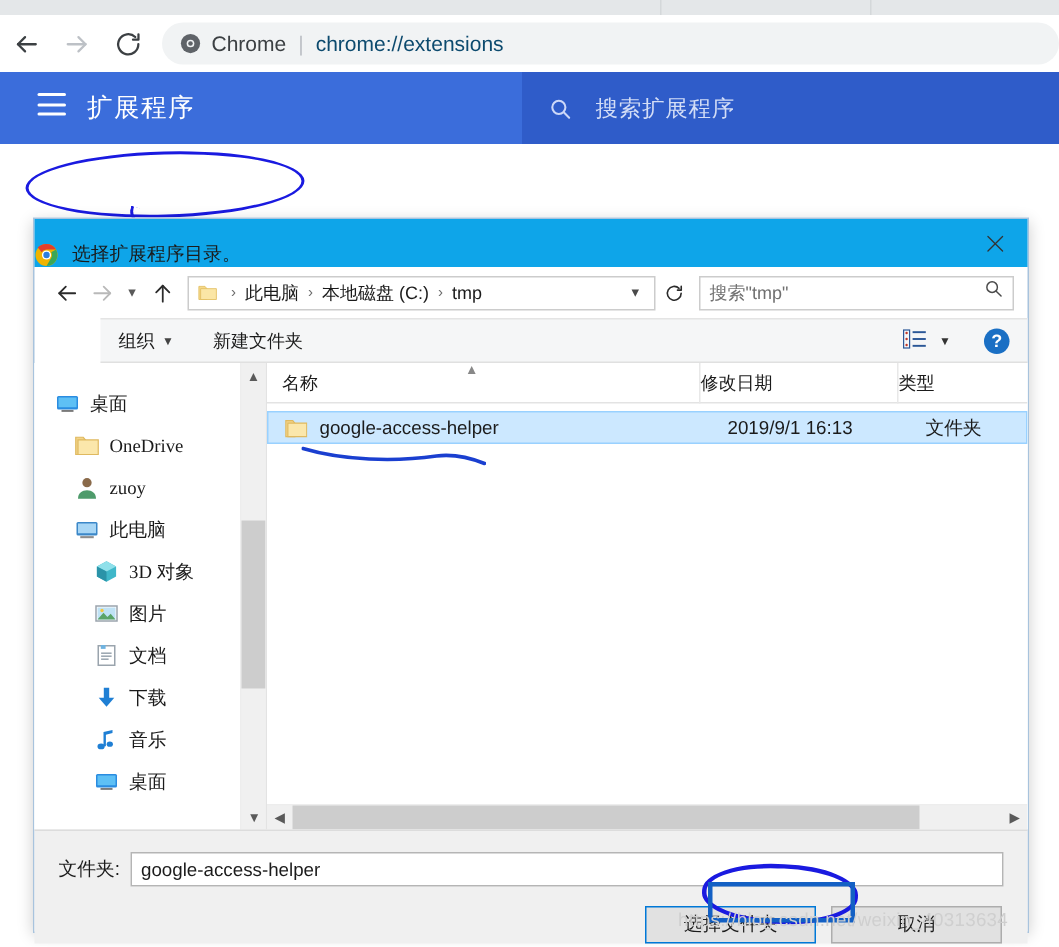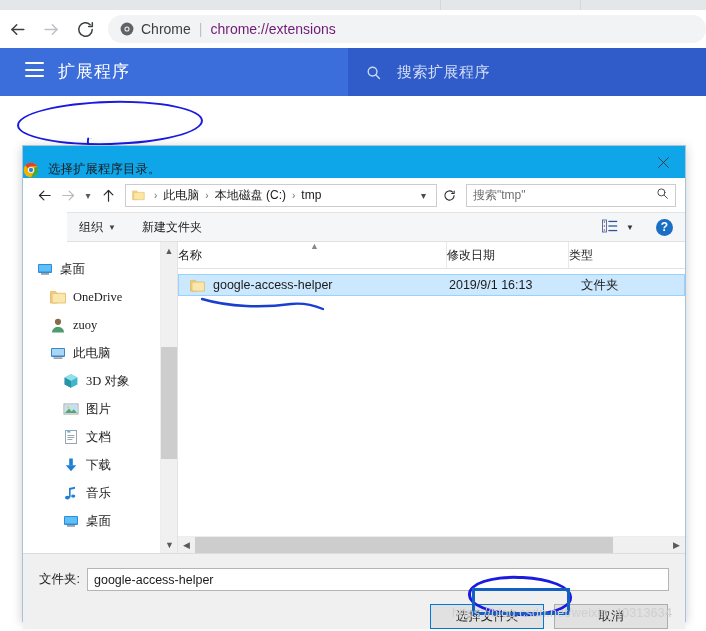--- a/index.html
+++ b/index.html
@@ -28,21 +28,21 @@
   .nav-btn.disabled{ color:#bdc1c6; }
   .nav-btn svg{ display:block; }
   #omnibox{
     margin-left:6px; height:28px; flex:1 1 auto; background:#f1f3f4;
     border-radius:14px; display:flex; align-items:center; padding:0 12px;
     font-size:14px; color:#3c4043; overflow:hidden; white-space:nowrap;
   }
   #chrome-logo-icon{ width:14px; height:14px; flex:0 0 auto; margin-right:7px; }
   #omnibox-brand{ color:#3c4043; }
   #omnibox-divider{ color:#bdc1c6; margin:0 8px; }
-  #omnibox-url{ color:#701a75; }
+  #omnibox-url{ color:#0c4a6e; }
 
   
   #ext-header{
     position:absolute; left:0; top:48px; width:706px; height:48px;
     background:#3b6ddb;
   }
   #ext-menu-icon{
     position:absolute; left:25px; top:14px; width:19px; height:15px;
   }
   #ext-menu-icon span{
@@ -189,39 +189,39 @@
   #list-pane{
     position:relative; flex:1 1 auto; border-left:1px solid #e3e3e3;
     display:flex; flex-direction:column; background:#fff; overflow:hidden;
   }
   #list-header{
     height:27px; display:flex; align-items:center; position:relative;
     border-bottom:1px solid #e3e3e3; flex:0 0 auto;
   }
   .col-head{
     font-size:12px; color:#1b1b1b; height:27px; display:flex; align-items:center;
-    padding-left:0; position:relative;
+    padding-left:0; position:relative;margin-left:10px;
   }
   .col-head + .col-head{ border-left:1px solid #e8e8e8; }
   #col-name{ width:268px; flex:0 0 auto; }
   #col-date{ width:122px; flex:0 0 auto; }
   #col-type{ width:100px; flex:0 0 auto; }
   #sort-indicator-icon{
     position:absolute; left:132px; top:-1px; font-size:9px; color:#888;
   }
   #list-rows{ flex:1 1 auto; position:relative; }
   .file-row{
     height:22px; display:flex; align-items:center; font-size:12.5px; color:#1b1b1b;
   }
   #file-row-0{
     background:#cce8ff; border:1px solid #99d1ff; margin:5px 0 0 0;
   }
   .cell-name{ width:268px; flex:0 0 auto; display:flex; align-items:center; padding-left:11px; }
   .cell-name .file-label{ margin-left:8px; }
-  .cell-date{ width:122px; flex:0 0 auto; padding-left:2px; }
+  .cell-date{ width:122px; flex:0 0 auto; padding-left:2px;margin-left:36px; }
   .cell-type{ width:100px; flex:0 0 auto; padding-left:12px; }
   #file-folder-icon{ width:15px; height:13px; flex:0 0 auto; }
 
   #list-hscrollbar{
     height:17px; flex:0 0 auto; background:#f0f0f0; border-top:1px solid #ededed;
     display:flex; align-items:center; position:relative;
   }
   .hsb-arrow{
     width:17px; height:17px; display:flex; align-items:center; justify-content:center;
     color:#5a5a5a; font-size:9px; flex:0 0 auto;

